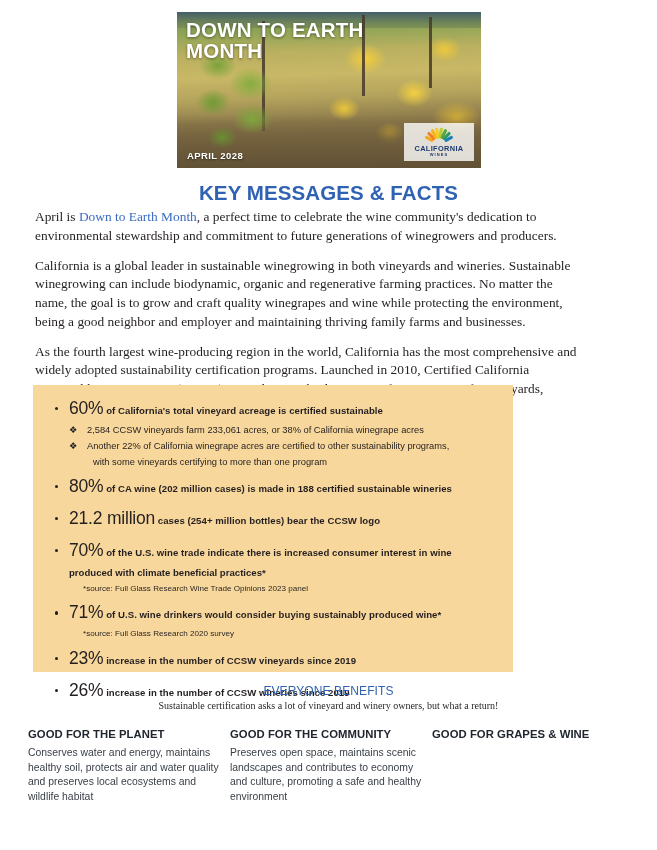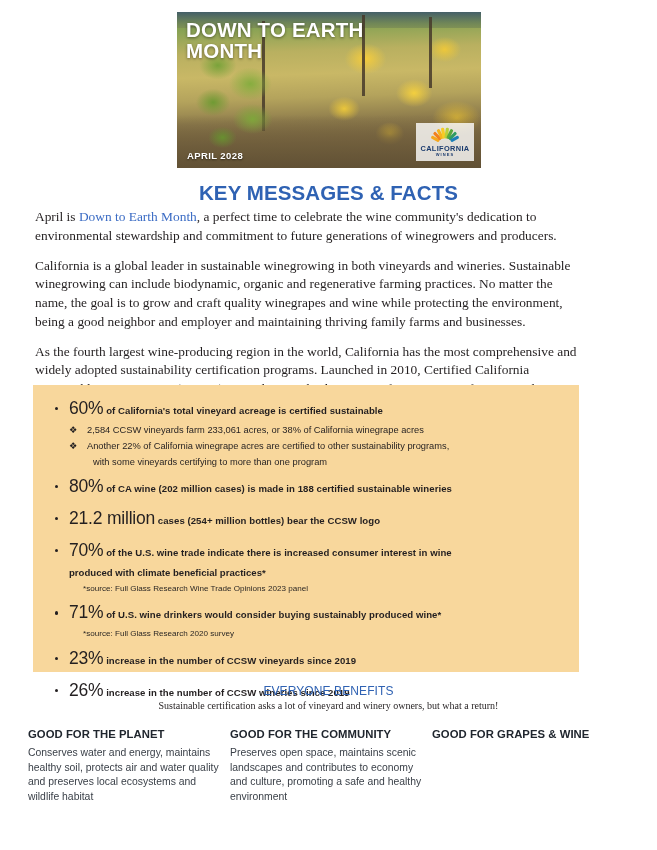--- a/index.html
+++ b/index.html
@@ -93,21 +93,21 @@
     font-family: "Liberation Sans", sans-serif;
     font-weight: bold;
     font-size: 9.5px;
     letter-spacing: .4px;
     text-shadow: 0 1px 2px rgba(0,0,0,.55);
   }
   .hero-logo {
     position: absolute;
     right: 7px;
     bottom: 7px;
-    width: 58px;
+    width: 70px;
     height: 38px;
     background: rgba(255,255,255,.80);
     display: flex;
     flex-direction: column;
     align-items: center;
     justify-content: center;
     gap: 1px;
   }
   .logo-rays { width: 40px; height: 17px; display:block; }
   .logo-ca {
@@ -155,21 +155,21 @@
     text-align: left;
   }
   .para:last-child { margin-bottom: 0; }
   .link-blue { color: #3a6bc4; }
 
   
   .facts-panel {
     position: absolute;
     left: 33px;
     top: 385px;
-    width: 546px;
+    width: 480px;
     height: 287px;
     background: #f8d79c;
     font-family: "Liberation Sans", sans-serif;
     color: #231f20;
   }
   .facts-list {
     margin: 0;
     padding: 13px 0 0 0;
     list-style: none;
   }

